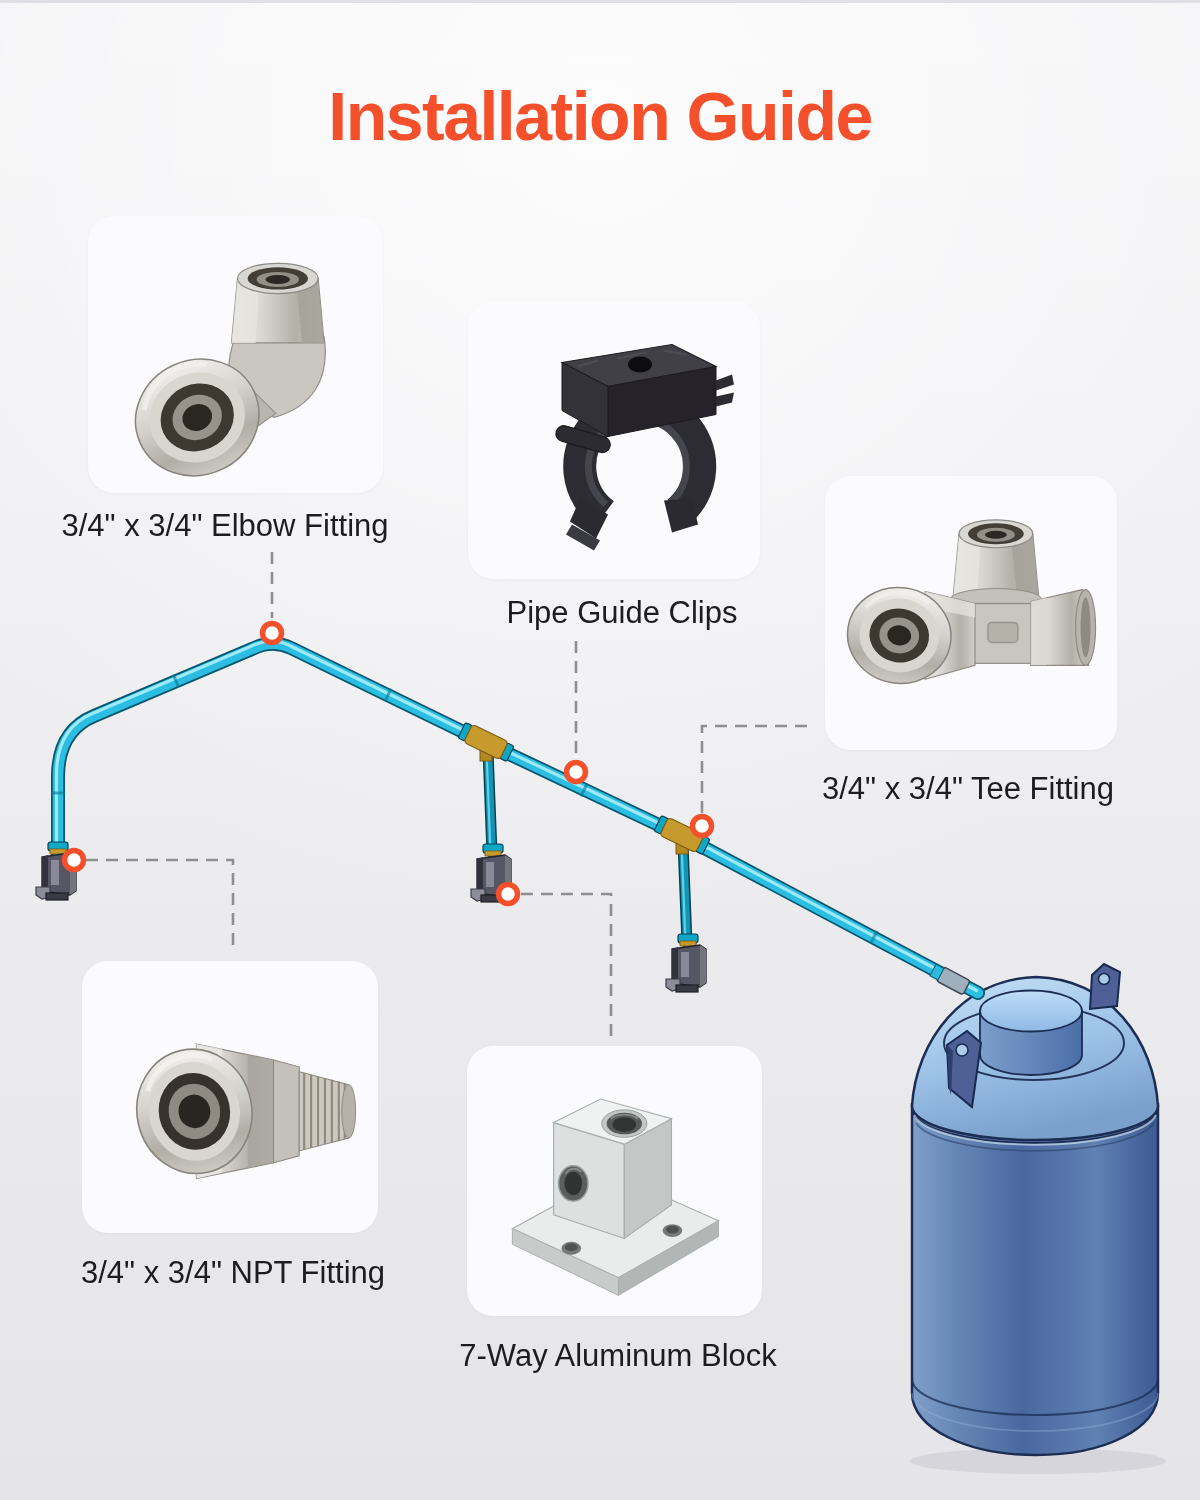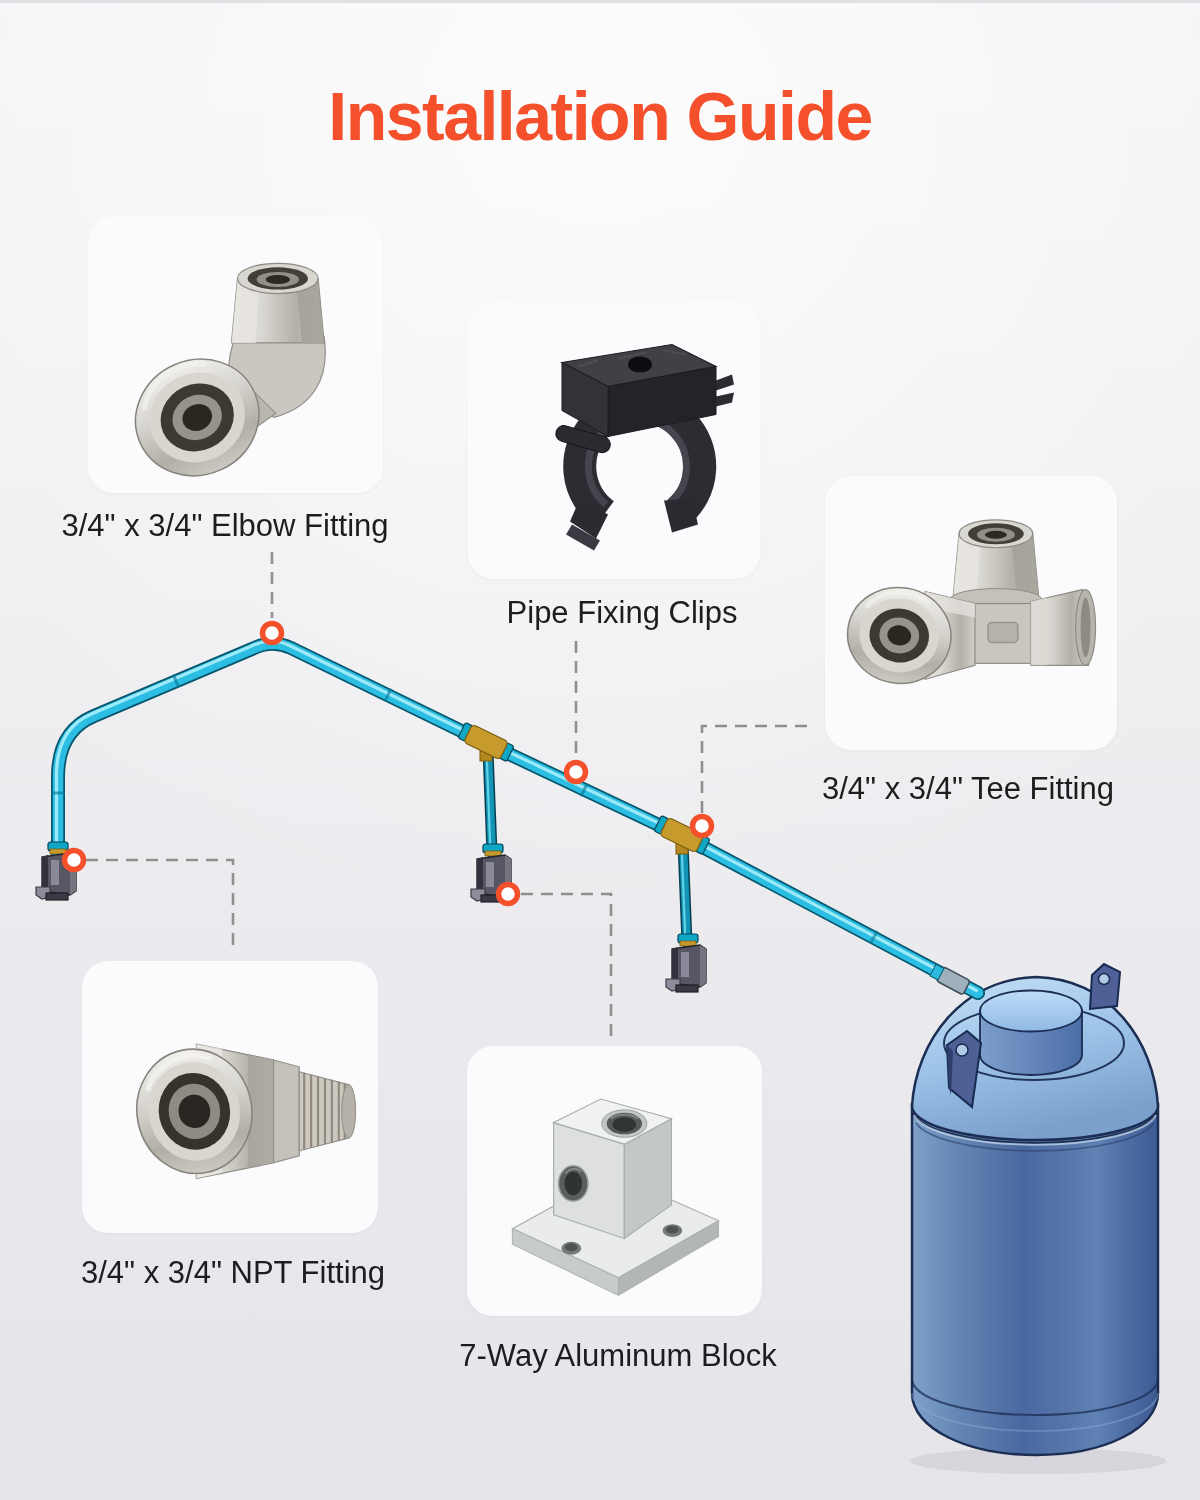--- a/index.html
+++ b/index.html
@@ -164,21 +164,21 @@
       <ellipse cx="156" cy="79" rx="18" ry="11" fill="#555a59"></ellipse>
       <ellipse cx="156" cy="80" rx="12" ry="7.5" fill="#303534"></ellipse>
       <path d="M 142 74 A 18 11 0 0 1 170 74" stroke="#8d9291" stroke-width="2" fill="none" opacity="0.8"></path>
       <ellipse cx="104" cy="140" rx="15" ry="18" fill="#5a5f5e" stroke="#9aa09f" stroke-width="1.5"></ellipse>
       <ellipse cx="104" cy="140" rx="9" ry="12" fill="#2f3433"></ellipse>
       <path d="M 96 130 A 12 15 0 0 1 112 128" stroke="#868b8a" stroke-width="2" fill="none"></path>
     </svg>
   </div>
 
   <div class="part-label" style="left:225px;top:505px">3/4" x 3/4" Elbow Fitting</div>
-  <div class="part-label" style="left:622px;top:592px">Pipe Fixing Clips</div>
+  <div class="part-label" style="left:622px;top:592px">Pipe Guide Clips</div>
   <div class="part-label" style="left:968px;top:768px">3/4" x 3/4" Tee Fitting</div>
   <div class="part-label" style="left:233px;top:1252px">3/4" x 3/4" NPT Fitting</div>
   <div class="part-label" style="left:618px;top:1335px">7-Way Aluminum Block</div>
 
   <svg class="overlay" viewBox="0 0 1200 1500">
     <defs>
       <linearGradient id="tankBody" x1="0" y1="0" x2="1" y2="0">
         <stop offset="0" stop-color="#7FA0C9"></stop>
           <stop offset="0.18" stop-color="#6587B5"></stop>
         <stop offset="0.45" stop-color="#4A68A0"></stop>

